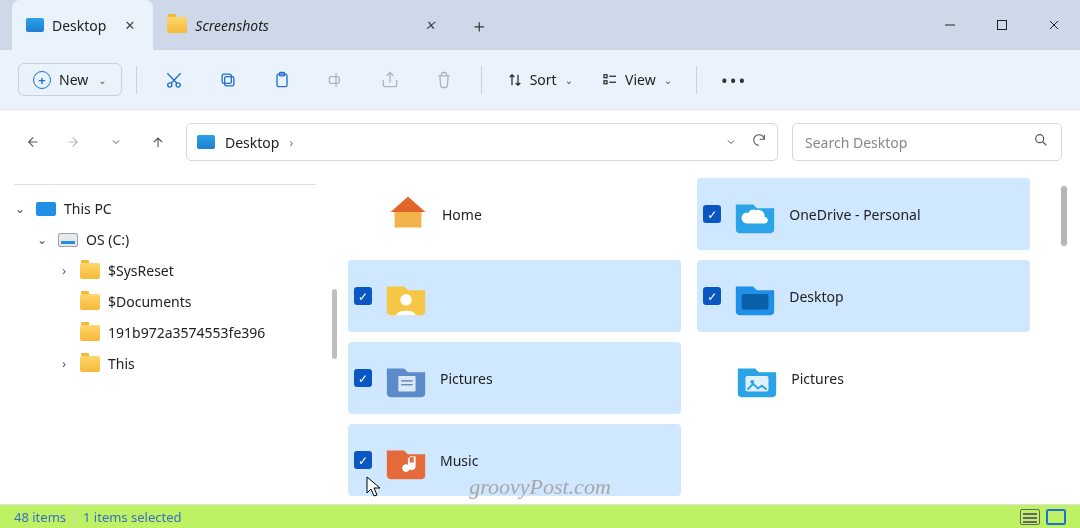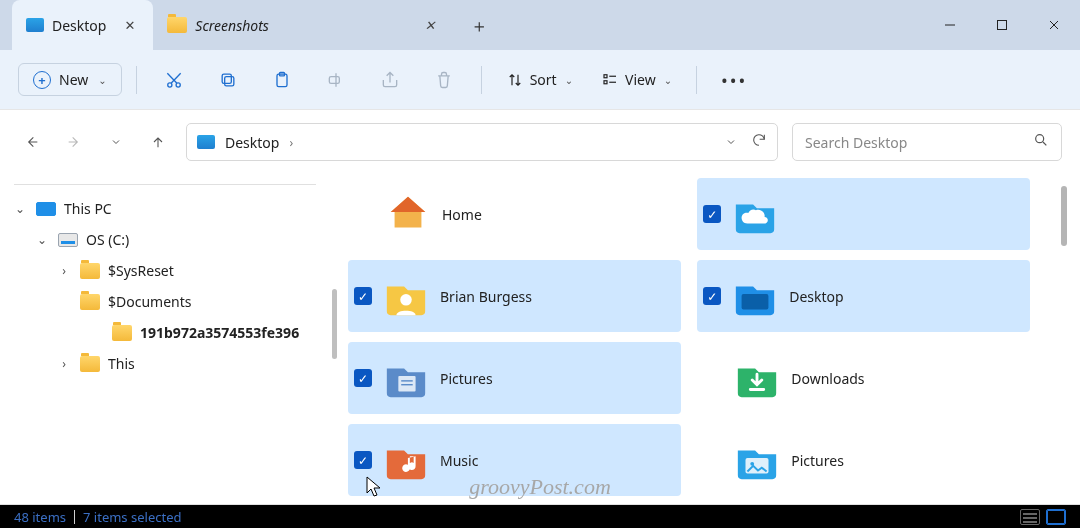--- a/index.html
+++ b/index.html
@@ -63,21 +63,21 @@
   .item.selected { background: #cfe7ff; }
   .check { width: 18px; height: 18px; border-radius: 3px; display: flex; align-items: center; justify-content: center; font-size: 12px; color: #fff; }
   .check.on { background: #0a57c2; }
   .bigicon { width: 48px; height: 48px; display: flex; align-items: center; justify-content: center; }
   .item-label { flex: 1; }
 
   .content-scroll { width: 24px; position: relative; }
   .content-scroll .thumb { position: absolute; right: 3px; top: 8px; width: 6px; height: 60px; background: #b5b5b5; border-radius: 3px; }
 
   
-  .statusbar { position: absolute; left: 0; right: 0; bottom: 0; height: 24px; border-top: 1px solid #e0e0e0; display: flex; align-items: center; padding: 0 14px; font-size: 13px; color: #3b6fc4; background: #000000; gap: 8px; }
+  .statusbar { position: absolute; left: 0; right: 0; bottom: 0; height: 24px; border-top: 1px solid #e0e0e0; display: flex; align-items: center; padding: 0 14px; font-size: 13px; color: #3b6fc4; background: #bef264; gap: 8px; }
   .statusbar .sep { width: 1px; height: 14px; background: #d0d0d0; }
   .view-toggles { margin-left: auto; display: flex; gap: 6px; color: #666; }
   .view-toggles .vt { width: 20px; height: 16px; border: 1.3px solid #666; border-radius: 2px; position: relative; }
   .vt.details::before { content:""; position:absolute; top:3px; left:2px; right:2px; height:2px; background:#666; box-shadow:0 4px 0 #666, 0 8px 0 #666;}
   .vt.icons.sel { border-color:#1f6fd0; box-shadow: inset 0 0 0 1px #1f6fd0; }
 
   
   .watermark { position: absolute; left: 50%; transform: translateX(-50%); bottom: 28px; font-family: Georgia, serif; font-style: italic; font-size: 22px; color: #a7a7a7; pointer-events: none; }
 
   .cursor-ptr { position:absolute; width: 16px; height: 22px; pointer-events:none; }
@@ -251,21 +251,21 @@
     <div class="tree-node" style="padding-left:56px;">
       <span class="exp">›</span>
       <span class="folder-ico"></span>
       <span>$SysReset</span>
     </div>
     <div class="tree-node" style="padding-left:56px;">
       <span class="exp"></span>
       <span class="folder-ico"></span>
       <span>$Documents</span>
     </div>
-    <div class="tree-node" style="padding-left:88px;font-weight:bold;">
+    <div class="tree-node" style="padding-left:56px;">
       <span class="exp"></span>
       <span class="folder-ico"></span>
       <span>191b972a3574553fe396</span>
     </div>
     <div class="tree-node" style="padding-left:56px;">
       <span class="exp">›</span>
       <span class="folder-ico"></span>
       <span>This</span>
     </div>
   </div>
@@ -289,21 +289,20 @@
 
       <div class="item selected">
         <span class="check on">✓</span>
         <span class="bigicon">
           <svg width="46" height="46" viewBox="0 0 48 48">
               <path d="M4 14h18l4 4h18v22a4 4 0 0 1-4 4H8a4 4 0 0 1-4-4z" fill="#f6c744"></path>
               <circle cx="24" cy="28" r="6" fill="#fff"></circle>
               <path d="M14 44c0-6 20-6 20 0" fill="#fff"></path>
             </svg>
         </span>
-        <span class="item-label">Brian Burgess</span>
       </div>
 
       <div class="item selected">
         <span class="check on">✓</span>
         <span class="bigicon">
           <svg width="46" height="46" viewBox="0 0 48 48">
               <path d="M4 14h18l4 4h18v22a4 4 0 0 1-4 4H8a4 4 0 0 1-4-4z" fill="#5b8bc9"></path>
               <rect x="16" y="22" width="18" height="16" rx="1" fill="#dce8f6"></rect>
               <line x1="19" y1="27" x2="31" y2="27" stroke="#5b8bc9" stroke-width="1.5"></line>
               <line x1="19" y1="31" x2="31" y2="31" stroke="#5b8bc9" stroke-width="1.5"></line>
@@ -331,42 +330,34 @@
     <div class="col">
 
       <div class="item selected">
         <span class="check on">✓</span>
         <span class="bigicon">
           <svg width="46" height="46" viewBox="0 0 48 48">
               <path d="M4 14h18l4 4h18v22a4 4 0 0 1-4 4H8a4 4 0 0 1-4-4z" fill="#2aa3e7"></path>
               <path d="M16 34c-4 0-6-3-6-6 0-4 4-6 7-5 1-3 5-5 8-3 4-2 10 2 9 7 3 0 4 3 3 5-1 2-3 2-5 2z" fill="#fff"></path>
             </svg>
         </span>
+        <span class="item-label">OneDrive - Personal</span>
       </div>
 
       <div class="item selected">
         <span class="check on">✓</span>
         <span class="bigicon">
           <svg width="46" height="46" viewBox="0 0 48 48">
               <path d="M4 14h18l4 4h18v22a4 4 0 0 1-4 4H8a4 4 0 0 1-4-4z" fill="#1f8fe7"></path>
               <rect x="10" y="22" width="28" height="16" rx="2" fill="#0a5fa8"></rect>
             </svg>
         </span>
         <span class="item-label">Desktop</span>
       </div>
 
-      <div class="item" style="padding-left:36px;">
-        <span class="bigicon">
-          <svg width="46" height="46" viewBox="0 0 48 48">
-              <path d="M4 14h18l4 4h18v22a4 4 0 0 1-4 4H8a4 4 0 0 1-4-4z" fill="#2db36a"></path>
-              <path d="M24 20v10m-5-4 5 5 5-5M17 36h14" stroke="#fff" stroke-width="3" fill="none" stroke-linecap="round"></path>
-            </svg>
-        </span>
-        <span class="item-label">Downloads</span>
-      </div>
 
       <div class="item" style="padding-left:36px;align-items:center;">
         <span class="bigicon">
           <svg width="46" height="46" viewBox="0 0 48 48">
               <path d="M4 14h18l4 4h18v22a4 4 0 0 1-4 4H8a4 4 0 0 1-4-4z" fill="#2aa3e7"></path>
               <rect x="12" y="22" width="24" height="16" rx="2" fill="#dff0fb"></rect>
               <circle cx="19" cy="28" r="2" fill="#2aa3e7"></circle>
               <path d="M14 36l6-6 5 5 4-3 5 4" stroke="#2aa3e7" stroke-width="2" fill="none"></path>
             </svg>
         </span>
@@ -379,18 +370,18 @@
       <div class="thumb"></div>
     </div>
   </div>
 </div>
 
 <div class="watermark">groovyPost.com</div>
 
 <div class="statusbar">
   <span>48 items</span>
   <span class="sep"></span>
-  <span>7 items selected</span>
+  <span>1 items selected</span>
   <div class="view-toggles">
     <div class="vt details"></div>
     <div class="vt icons sel"></div>
   </div>
 </div>
 
 </body></html>

